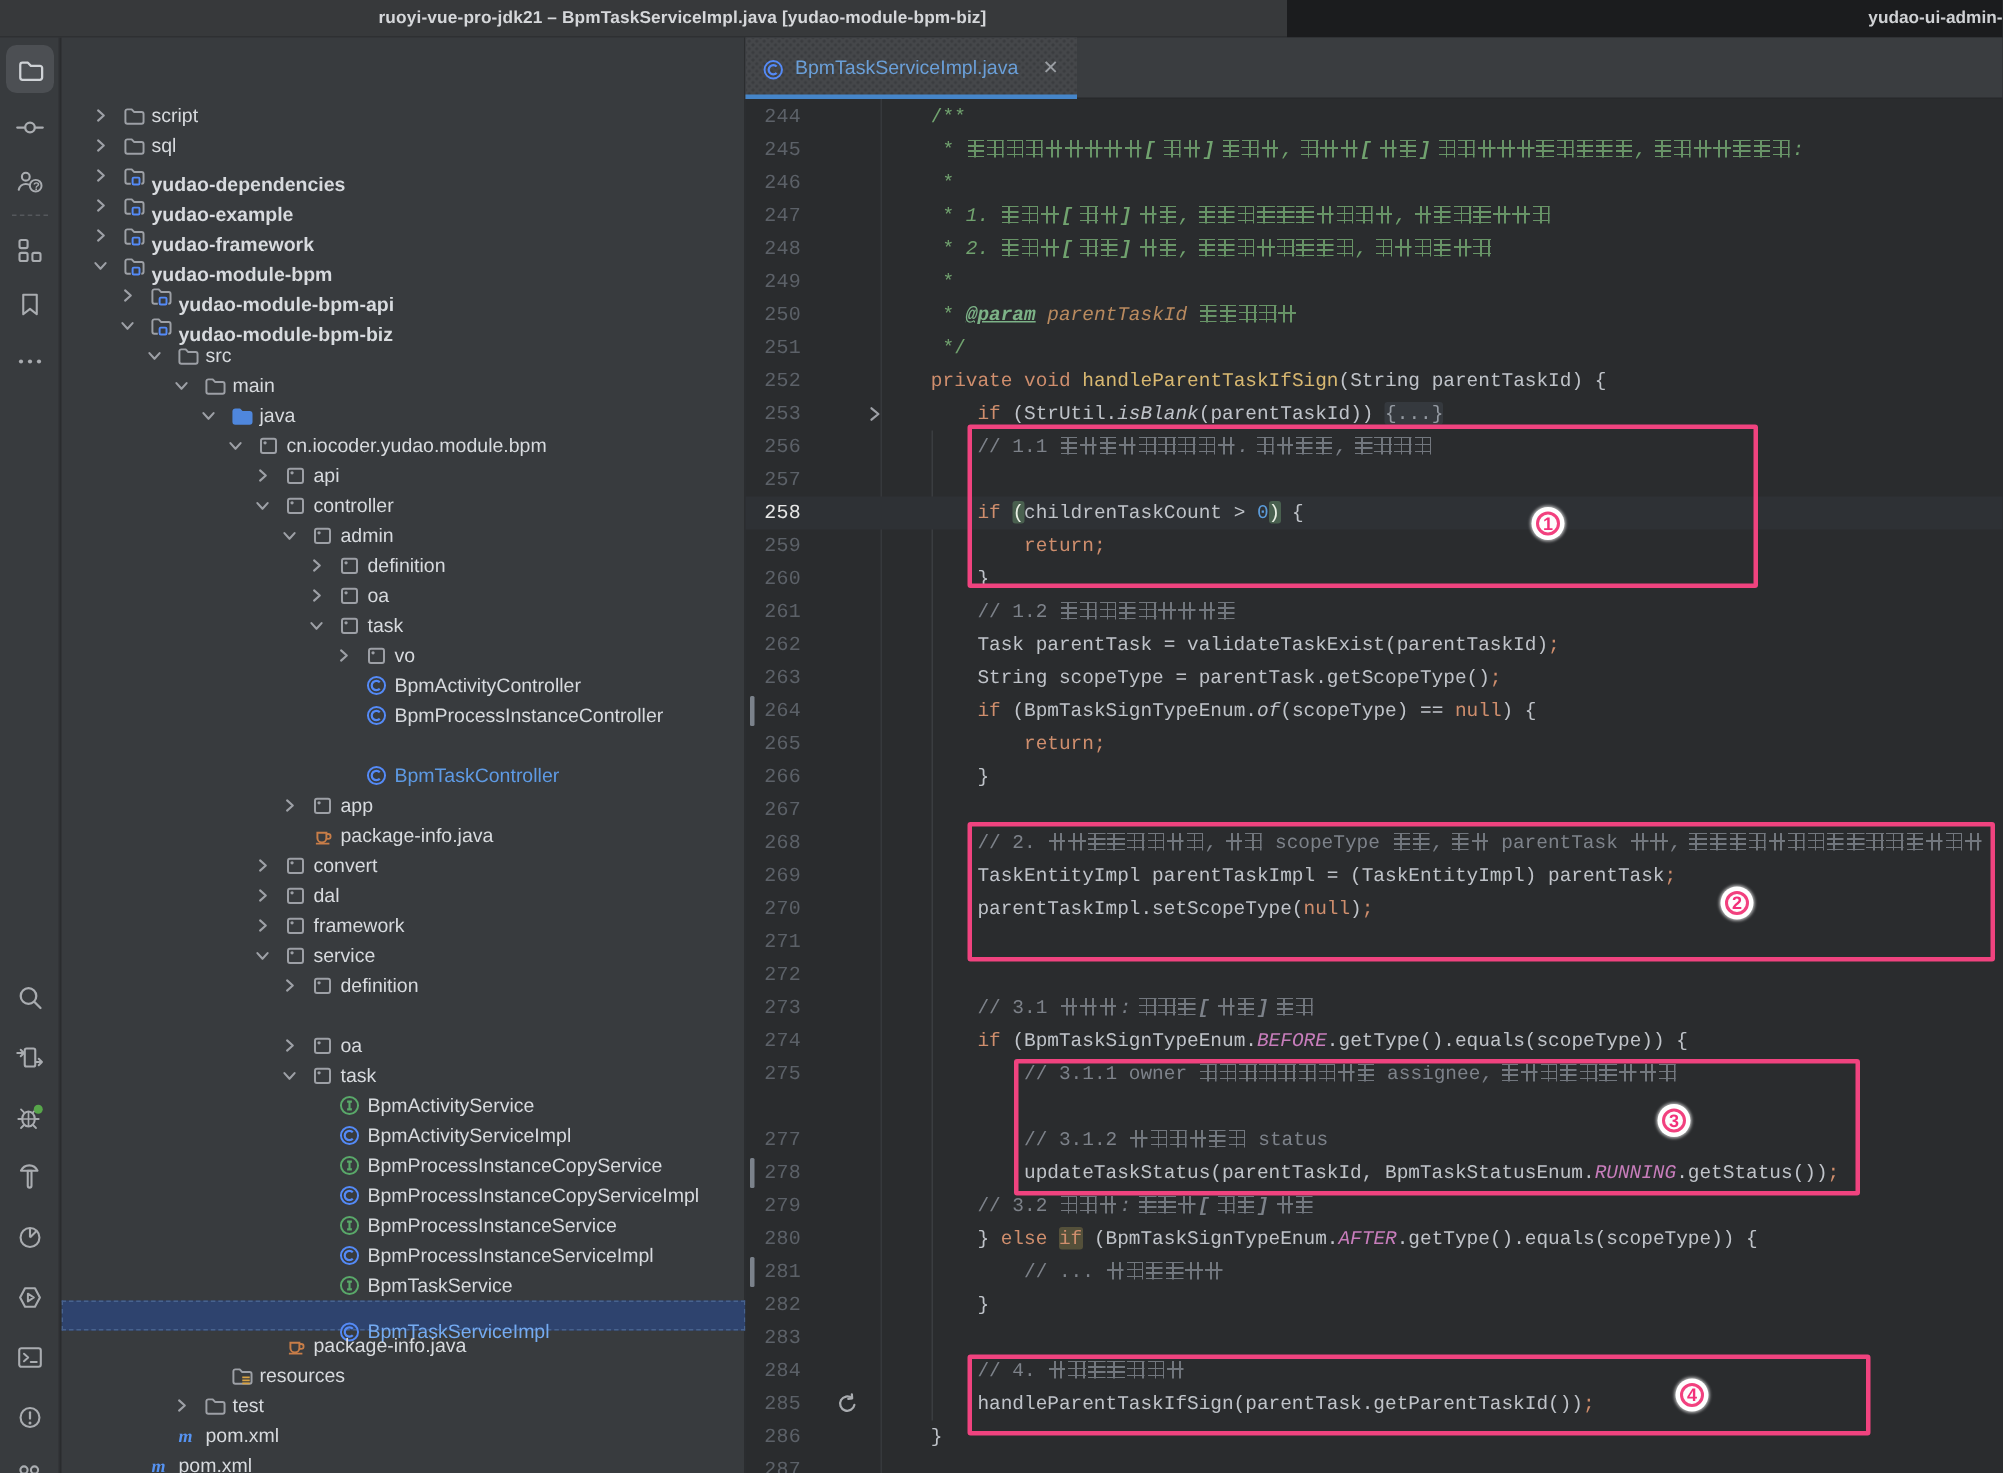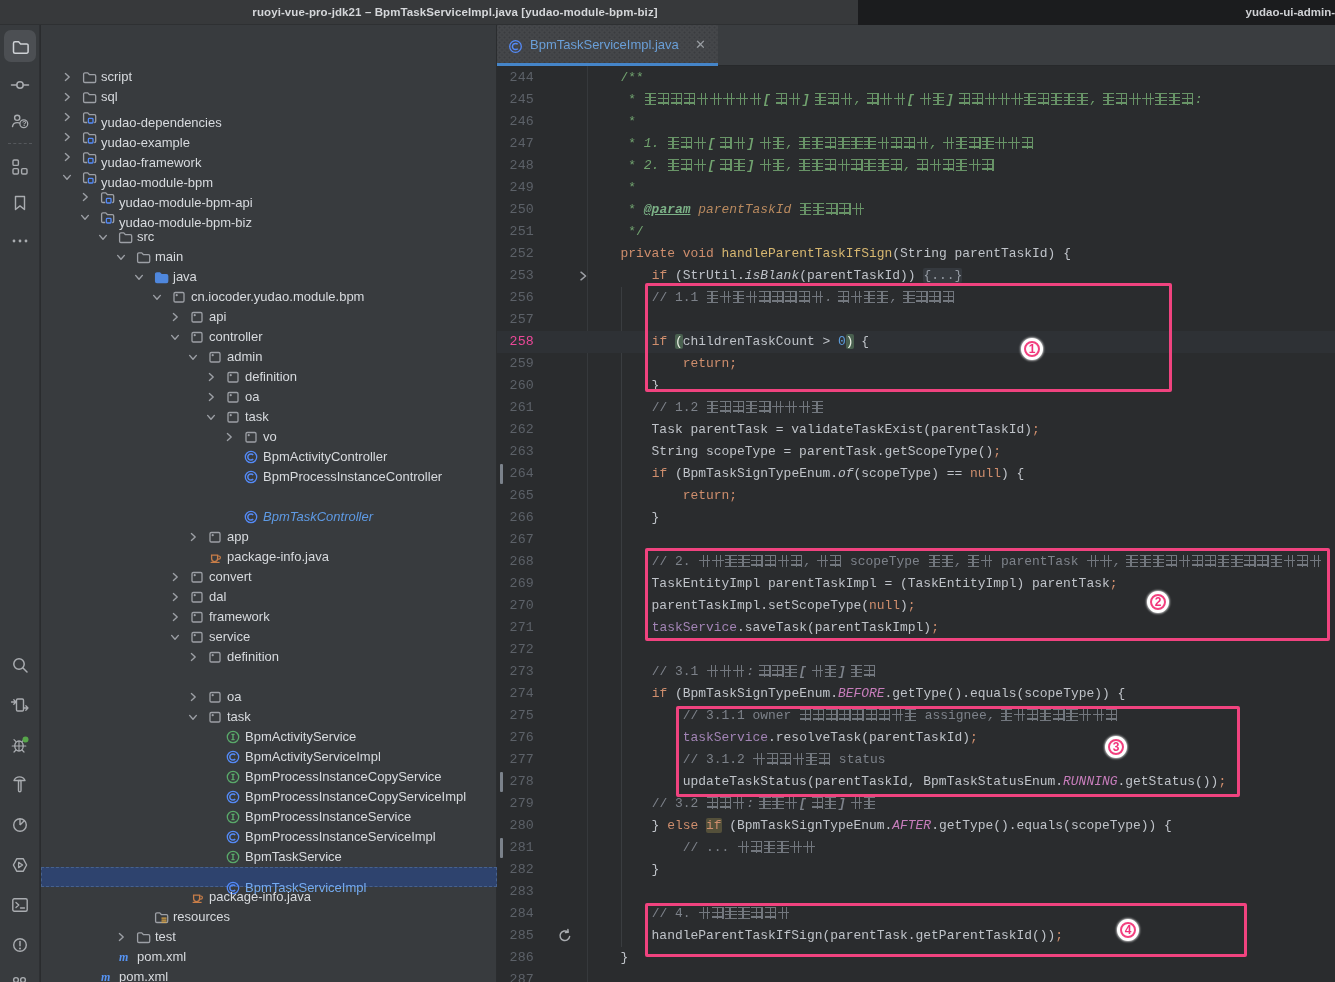--- a/index.html
+++ b/index.html
@@ -10,22 +10,22 @@
 #strip .sel{position:absolute;left:4px;top:5px;width:32px;height:32px;background:#4C4F53;border-radius:7px;}
 #strip .div{position:absolute;left:8px;width:24px;border-top:1px dashed #55585C;}
 #panel{position:absolute;left:41px;top:25px;width:456px;height:957px;background:#383B3E;border-right:1px solid #2B2D2F;}
 #phead{position:absolute;left:0;top:0;width:456px;height:41px;border-bottom:1px solid #313437;}
 #phead .t{position:absolute;left:62px;top:12px;font-size:13px;font-weight:700;color:#DFE1E5;}
 #tree{position:absolute;left:0;top:41px;width:456px;height:916px;overflow:hidden;font-size:13px;color:#D7DADE;}
 .row{position:absolute;left:0;width:456px;height:20px;line-height:20px;white-space:nowrap;}
 .row .cell{display:flex;align-items:center;height:20px;}
 .row svg{flex:0 0 auto;}
 .row .tx{margin-left:4px;}
-.b{font-weight:400;margin-top:12px;}
-.blue{color:#5E9AE4;font-style:italic;}
+.b{font-weight:700;margin-top:12px;}
+.blue{color:#5E9AE4;}
 #selrow{position:absolute;left:0;width:456px;height:20px;background:#2E436E;outline:1px dashed #47628E;outline-offset:-1px;}
 #editor{position:absolute;left:497px;top:25px;width:838px;height:957px;background:#2A2C2E;}
 #tabbar{position:absolute;left:0;top:0;width:838px;height:41px;background:#3A3D40;border-bottom:1px solid #27292B;}
 #tab{position:absolute;left:0;top:0;width:221px;height:41px;background:#45474A;background-image:radial-gradient(#3A3C3F 0.9px,transparent 1.1px),radial-gradient(#3A3C3F 0.9px,transparent 1.1px);background-size:5px 5px,5px 5px;background-position:0 0,2.5px 2.5px;}
 #tabul{position:absolute;left:0;top:38px;width:221px;height:3px;background:#4585C9;}
 #tab .t{position:absolute;left:33px;top:12px;font-size:13px;color:#6A9FD8;}
 #tab .x{position:absolute;left:198px;top:12px;font-size:13px;color:#9A9EA3;}
 #codewrap{position:absolute;left:0;top:41px;width:838px;height:916px;font-family:"Liberation Mono",monospace;font-size:12.95px;}
 #gutterline{position:absolute;left:90px;top:41px;width:1px;height:916px;background:#36393C;}
 #indentguide1{position:absolute;left:124px;width:1px;background:#3A3D40;}
@@ -39,21 +39,21 @@
 .dp{color:#B98A5F;font-style:italic;}
 .m{color:#D8B871;}
 .f{color:#A284B5;}
 .e{color:#C77DBB;font-style:italic;}
 .n{color:#5C9CDB;}
 .it{font-style:italic;}
 .fold{background:#35393E;color:#949AA2;border-radius:2px;}
 .mp{background:#49604F;color:#E9EFE4;border-radius:2px;}
 .ifhl{background:#54503A;border-radius:2px;}
 .curline{position:absolute;left:0;width:838px;height:22px;background:#2E3135;}
-.numcur{color:#ec4899;}
+.numcur{color:#e5e5e5;}
 .h{display:inline-block;width:13.1px;height:12px;vertical-align:-1.5px;background-clip:content-box;padding:0 0.9px;opacity:0.88;}
 .h1{background-image:repeating-linear-gradient(to bottom,currentColor 0 1.2px,transparent 1.2px 3.6px),linear-gradient(to right,transparent 0 5.2px,currentColor 5.2px 6.4px,transparent 6.4px);}
 .h2{background-image:repeating-linear-gradient(to right,currentColor 0 1.2px,transparent 1.2px 4.4px),linear-gradient(to bottom,transparent 0 5px,currentColor 5px 6.2px,transparent 6.2px);}
 .h3{background-image:repeating-linear-gradient(to bottom,currentColor 0 1.2px,transparent 1.2px 4.7px),repeating-linear-gradient(to right,currentColor 0 1.2px,transparent 1.2px 5.6px);}
 .pl{display:inline-block;width:13.1px;padding-left:1px;}
 .vcs{position:absolute;left:3px;width:3px;height:20px;background:#7B828B;border-radius:1px;}
 .box{position:absolute;border:3px solid #F0437F;border-radius:2px;}
 .circ{position:absolute;width:16px;height:16px;background:#fdfdfd;border:2px solid #F2417F;border-radius:50%;box-shadow:0 0 0 3px #ffffff,0 0 2px 4px rgba(255,255,255,0.6);text-align:center;line-height:12.5px;font-family:"Liberation Sans",sans-serif;font-size:12px;font-weight:700;color:#F2307A;}
 
 .selblue{color:#74ABF2;}
@@ -668,26 +668,25 @@
       <div class="cl" style="top:331px"><div class="num">261</div><div class="src">        <span class="c">// 1.2 <i class="h h1"></i><i class="h h3"></i><i class="h h3"></i><i class="h h1"></i><i class="h h3"></i><i class="h h2"></i><i class="h h2"></i><i class="h h2"></i><i class="h h1"></i></span></div></div>
       <div class="cl" style="top:353px"><div class="num">262</div><div class="src">        Task parentTask = validateTaskExist(parentTaskId)<span class="k">;</span></div></div>
       <div class="cl" style="top:375px"><div class="num">263</div><div class="src">        String scopeType = parentTask.getScopeType()<span class="k">;</span></div></div>
       <div class="cl" style="top:397px"><div class="vcs" style="top:1px"></div><div class="num">264</div><div class="src">        <span class="k">if</span> (BpmTaskSignTypeEnum.<span class="it">of</span>(scopeType) == <span class="k">null</span>) {</div></div>
       <div class="cl" style="top:419px"><div class="num">265</div><div class="src">            <span class="k">return;</span></div></div>
       <div class="cl" style="top:441px"><div class="num">266</div><div class="src">        }</div></div>
       <div class="cl" style="top:463px"><div class="num">267</div><div class="src"></div></div>
       <div class="cl" style="top:485px"><div class="num">268</div><div class="src">        <span class="c">// 2. <i class="h h2"></i><i class="h h2"></i><i class="h h1"></i><i class="h h1"></i><i class="h h3"></i><i class="h h3"></i><i class="h h2"></i><i class="h h3"></i><i class="pl">,</i><i class="h h2"></i><i class="h h3"></i> scopeType <i class="h h1"></i><i class="h h1"></i><i class="pl">,</i><i class="h h1"></i><i class="h h2"></i> parentTask <i class="h h2"></i><i class="h h2"></i><i class="pl">,</i><i class="h h1"></i><i class="h h1"></i><i class="h h1"></i><i class="h h3"></i><i class="h h2"></i><i class="h h3"></i><i class="h h3"></i><i class="h h1"></i><i class="h h1"></i><i class="h h3"></i><i class="h h3"></i><i class="h h1"></i><i class="h h2"></i><i class="h h3"></i><i class="h h2"></i></span></div></div>
       <div class="cl" style="top:507px"><div class="num">269</div><div class="src">        TaskEntityImpl parentTaskImpl = (TaskEntityImpl) parentTask<span class="k">;</span></div></div>
       <div class="cl" style="top:529px"><div class="num">270</div><div class="src">        parentTaskImpl.setScopeType(<span class="k">null</span>)<span class="k">;</span></div></div>
-      <div class="cl" style="top:551px"><div class="num">271</div><div class="src">        <span class="f">taskService</span>.saveTask(parentTaskImpl)<span class="k">;</span></div></div>
+      <div class="cl" style="top:551px"><div class="num">271</div></div>
       <div class="cl" style="top:573px"><div class="num">272</div><div class="src"></div></div>
       <div class="cl" style="top:595px"><div class="num">273</div><div class="src">        <span class="c">// 3.1 <i class="h h2"></i><i class="h h2"></i><i class="h h2"></i><i class="pl">:</i><i class="h h3"></i><i class="h h3"></i><i class="h h1"></i><i class="pl" style="font-weight:bold">[</i><i class="h h2"></i><i class="h h1"></i><i class="pl" style="font-weight:bold">]</i><i class="h h1"></i><i class="h h3"></i></span></div></div>
       <div class="cl" style="top:617px"><div class="num">274</div><div class="src">        <span class="k">if</span> (BpmTaskSignTypeEnum.<span class="e">BEFORE</span>.getType().equals(scopeType)) {</div></div>
       <div class="cl" style="top:639px"><div class="num">275</div><div class="src">            <span class="c">// 3.1.1 owner <i class="h h3"></i><i class="h h3"></i><i class="h h3"></i><i class="h h3"></i><i class="h h3"></i><i class="h h3"></i><i class="h h3"></i><i class="h h2"></i><i class="h h1"></i> assignee<i class="pl">,</i><i class="h h1"></i><i class="h h2"></i><i class="h h3"></i><i class="h h1"></i><i class="h h3"></i><i class="h h1"></i><i class="h h2"></i><i class="h h2"></i><i class="h h3"></i></span></div></div>
-      <div class="cl" style="top:661px"><div class="num">276</div><div class="src">            <span class="f">taskService</span>.resolveTask(parentTaskId)<span class="k">;</span></div></div>
       <div class="cl" style="top:683px"><div class="num">277</div><div class="src">            <span class="c">// 3.1.2 <i class="h h2"></i><i class="h h3"></i><i class="h h3"></i><i class="h h2"></i><i class="h h1"></i><i class="h h3"></i> status</span></div></div>
       <div class="cl" style="top:705px"><div class="vcs" style="top:1px"></div><div class="num">278</div><div class="src">            updateTaskStatus(parentTaskId, BpmTaskStatusEnum.<span class="e">RUNNING</span>.getStatus())<span class="k">;</span></div></div>
       <div class="cl" style="top:727px"><div class="num">279</div><div class="src">        <span class="c">// 3.2 <i class="h h3"></i><i class="h h3"></i><i class="h h2"></i><i class="pl">:</i><i class="h h1"></i><i class="h h1"></i><i class="h h2"></i><i class="pl" style="font-weight:bold">[</i><i class="h h3"></i><i class="h h1"></i><i class="pl" style="font-weight:bold">]</i><i class="h h2"></i><i class="h h1"></i></span></div></div>
       <div class="cl" style="top:749px"><div class="num">280</div><div class="src">        } <span class="k">else</span> <span class="ifhl"><span class="k">if</span></span> (BpmTaskSignTypeEnum.<span class="e">AFTER</span>.getType().equals(scopeType)) {</div></div>
       <div class="cl" style="top:771px"><div class="vcs" style="top:1px"></div><div class="num">281</div><div class="src">            <span class="c">// ... <i class="h h2"></i><i class="h h3"></i><i class="h h1"></i><i class="h h1"></i><i class="h h2"></i><i class="h h2"></i></span></div></div>
       <div class="cl" style="top:793px"><div class="num">282</div><div class="src">        }</div></div>
       <div class="cl" style="top:815px"><div class="num">283</div><div class="src"></div></div>
       <div class="cl" style="top:837px"><div class="num">284</div><div class="src">        <span class="c">// 4. <i class="h h2"></i><i class="h h3"></i><i class="h h1"></i><i class="h h1"></i><i class="h h3"></i><i class="h h3"></i><i class="h h2"></i></span></div></div>
       <div class="cl" style="top:859px"><div class="num">285</div><div class="src">        handleParentTaskIfSign(parentTask.getParentTaskId())<span class="k">;</span></div></div>
       <div class="cl" style="top:881px"><div class="num">286</div><div class="src">    }</div></div>

